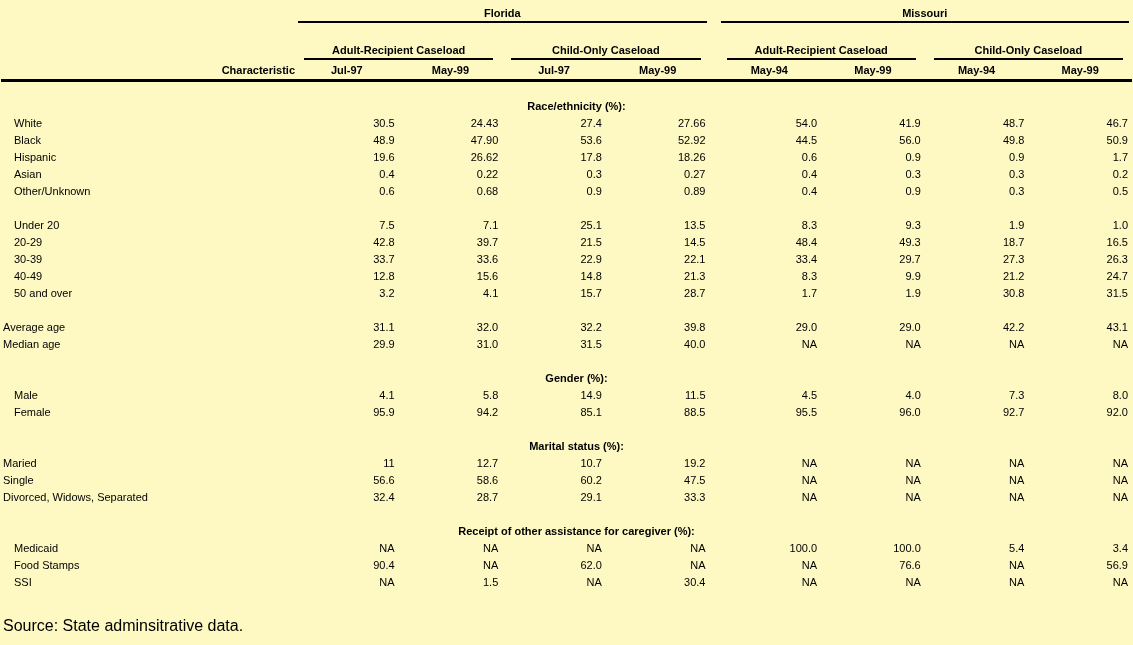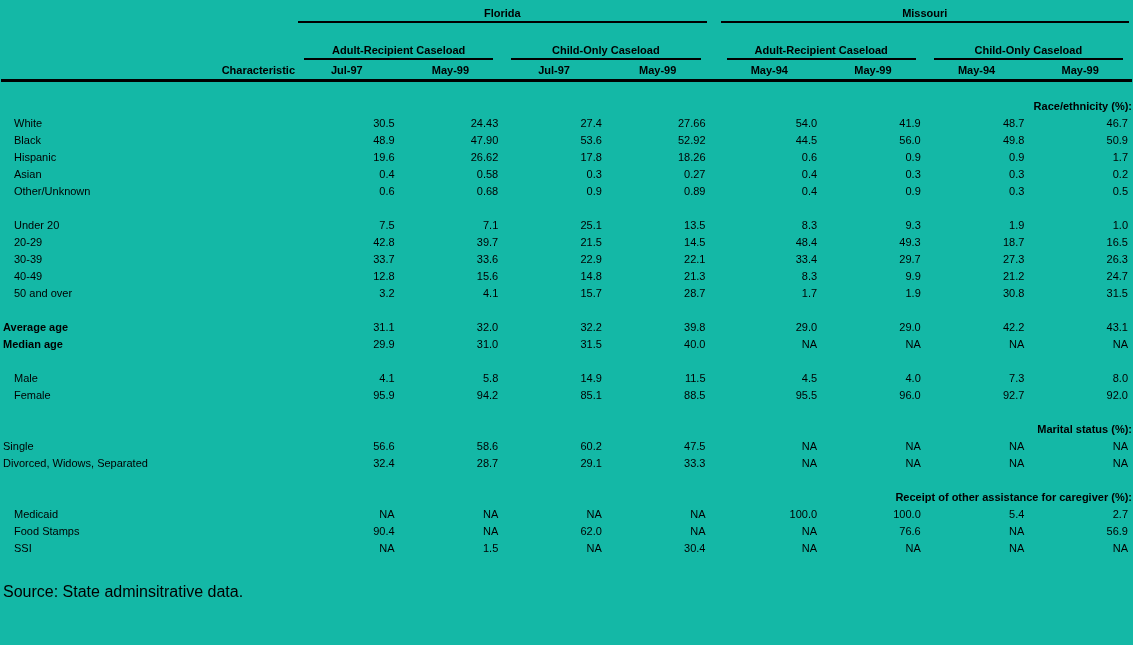--- a/index.html
+++ b/index.html
@@ -6,21 +6,21 @@
   html, body { margin: 0; padding: 0; }
   body {
     font-family: "Liberation Sans", sans-serif;
     font-size: 11px;
     color: #000;
     background: #fff;
   }
   .page {
     width: 1133px;
     height: 645px;
-    background: #14b8a6;
+    background: #fef9c3;
     overflow: hidden;
     padding: 2px 0 0 1px;
   }
   table.char-table {
     border-collapse: collapse;
     table-layout: fixed;
     width: 1131px;
   }
   col.char-c { width: 294px; }
   col.gap-c  { width: 8px; }
@@ -55,22 +55,22 @@
 
   tbody td {
     height: 17px;
     padding: 0;
     font-size: 11px;
     white-space: nowrap;
     overflow: hidden;
   }
   td.label { text-align: left; padding-left: 2px; }
   td.label.indent { padding-left: 13px; }
-  td.label.bold { font-weight: bold; }
-  td.section-title { font-weight: bold; text-align: right; padding-left: 20px; }
+  td.label.bold { font-weight: normal; }
+  td.section-title { font-weight: bold; text-align: center; padding-left: 20px; }
   td.val { text-align: right; padding-right: 4px; }
   tr.spacer-row td { height: 17px; }
   tr.total-row td { border-bottom: 3px solid #000; }
   tr.total-row td.label { font-weight: bold; }
 
   .source {
     margin-top: 10px;
     padding-left: 2px;
     font-size: 16px;
   }
@@ -171,21 +171,21 @@
           <td class="val">18.26</td>
           <td class="gap"></td>
           <td class="val">0.6</td>
           <td class="val">0.9</td>
           <td class="val">0.9</td>
           <td class="val">1.7</td>
         </tr>
         <tr class="data-row">
           <td class="label indent">Asian</td>
           <td class="val">0.4</td>
-          <td class="val">0.58</td>
+          <td class="val">0.22</td>
           <td class="val">0.3</td>
           <td class="val">0.27</td>
           <td class="gap"></td>
           <td class="val">0.4</td>
           <td class="val">0.3</td>
           <td class="val">0.3</td>
           <td class="val">0.2</td>
         </tr>
         <tr class="data-row">
           <td class="label indent">Other/Unknown</td>
@@ -285,20 +285,23 @@
           <td class="val">40.0</td>
           <td class="gap"></td>
           <td class="val">NA</td>
           <td class="val">NA</td>
           <td class="val">NA</td>
           <td class="val">NA</td>
         </tr>
         <tr class="spacer-row">
           <td colspan="10"></td>
         </tr>
+        <tr class="section-row">
+          <td class="section-title" colspan="10">Gender (%):</td>
+        </tr>
         <tr class="data-row">
           <td class="label indent">Male</td>
           <td class="val">4.1</td>
           <td class="val">5.8</td>
           <td class="val">14.9</td>
           <td class="val">11.5</td>
           <td class="gap"></td>
           <td class="val">4.5</td>
           <td class="val">4.0</td>
           <td class="val">7.3</td>
@@ -316,20 +319,32 @@
           <td class="val">92.7</td>
           <td class="val">92.0</td>
         </tr>
         <tr class="spacer-row">
           <td colspan="10"></td>
         </tr>
         <tr class="section-row">
           <td class="section-title" colspan="10">Marital status (%):</td>
         </tr>
         <tr class="data-row">
+          <td class="label">Maried</td>
+          <td class="val">11</td>
+          <td class="val">12.7</td>
+          <td class="val">10.7</td>
+          <td class="val">19.2</td>
+          <td class="gap"></td>
+          <td class="val">NA</td>
+          <td class="val">NA</td>
+          <td class="val">NA</td>
+          <td class="val">NA</td>
+        </tr>
+        <tr class="data-row">
           <td class="label">Single</td>
           <td class="val">56.6</td>
           <td class="val">58.6</td>
           <td class="val">60.2</td>
           <td class="val">47.5</td>
           <td class="gap"></td>
           <td class="val">NA</td>
           <td class="val">NA</td>
           <td class="val">NA</td>
           <td class="val">NA</td>
@@ -355,21 +370,21 @@
         <tr class="data-row">
           <td class="label indent">Medicaid</td>
           <td class="val">NA</td>
           <td class="val">NA</td>
           <td class="val">NA</td>
           <td class="val">NA</td>
           <td class="gap"></td>
           <td class="val">100.0</td>
           <td class="val">100.0</td>
           <td class="val">5.4</td>
-          <td class="val">2.7</td>
+          <td class="val">3.4</td>
         </tr>
         <tr class="data-row">
           <td class="label indent">Food Stamps</td>
           <td class="val">90.4</td>
           <td class="val">NA</td>
           <td class="val">62.0</td>
           <td class="val">NA</td>
           <td class="gap"></td>
           <td class="val">NA</td>
           <td class="val">76.6</td>

